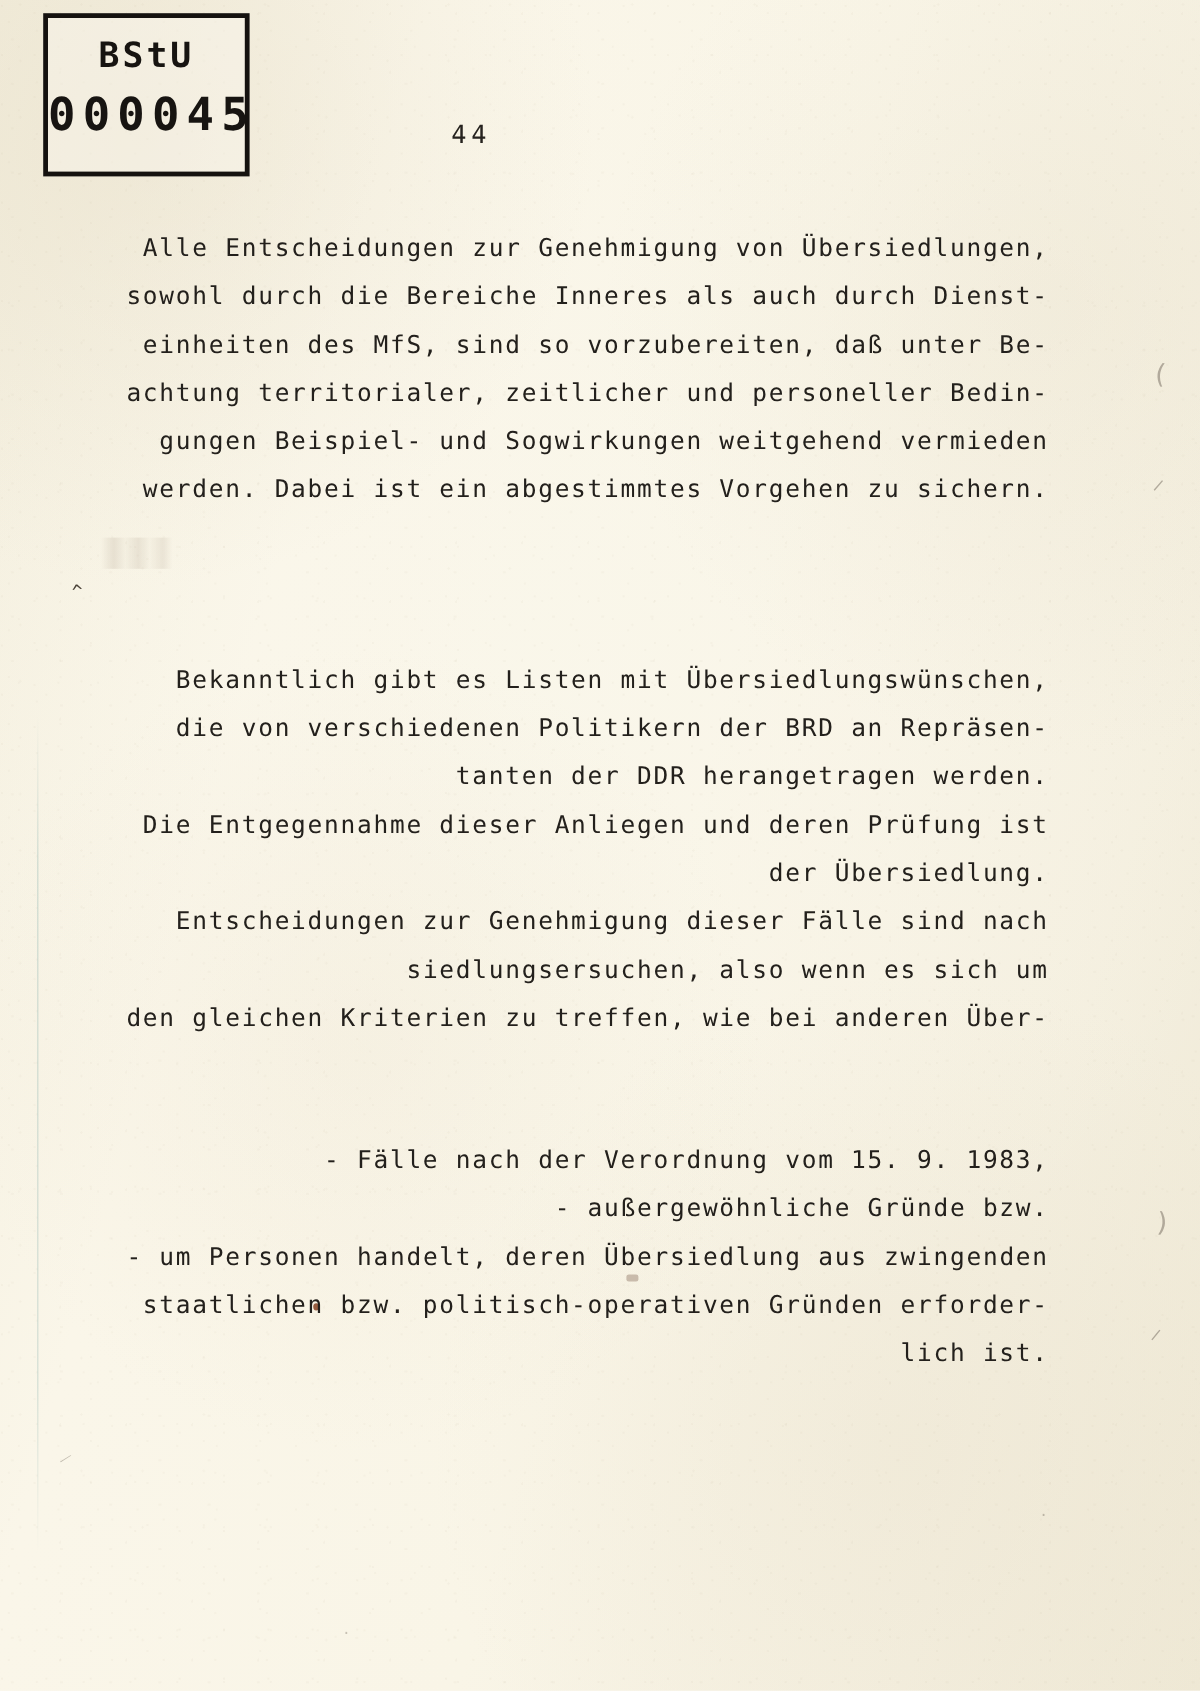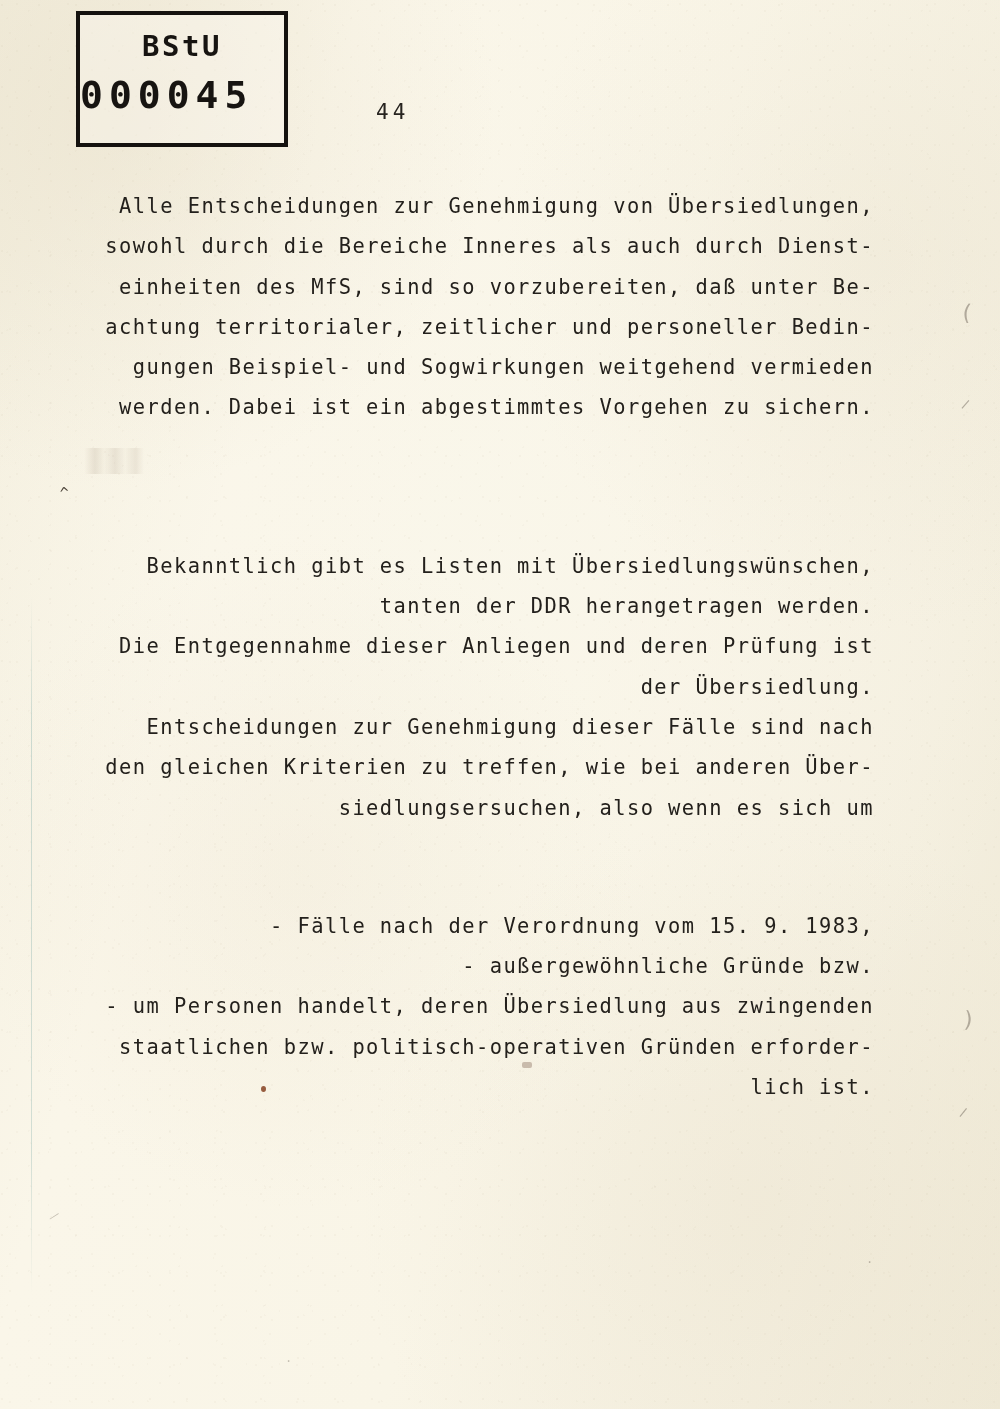--- a/index.html
+++ b/index.html
@@ -53,26 +53,25 @@
     height: 700px;
     background: linear-gradient(to bottom, rgba(170,195,190,0) 0%, rgba(150,185,180,.45) 18%, rgba(150,185,180,.40) 80%, rgba(170,195,190,0) 100%);
     pointer-events: none;
   }
 
   
   .stamp {
     position: absolute;
     left: 36px;
     top: 11px;
-    width: 212px;
+    width: 172px;
     height: 136px;
     border: 4px solid #15120f;
     box-sizing: border-box;
     background: rgba(252,250,243,.35);
-    margin-left: 40px;
   }
   .stamp-org {
     position: absolute;
     top: 14px;
     left: 0;
     right: 0;
     text-align: center;
     font-size: 29px;
     letter-spacing: 2.5px;
     font-weight: 700;
@@ -229,26 +228,27 @@
     </div>
 
     <div class="gap-lg"></div>
 
 
     <div class="gap-lg"></div>
     <div class="gap-sm"></div>
 
     <div class="para">
       <div class="line">Bekanntlich gibt es Listen mit Übersiedlungswünschen,</div>
+      <div class="line">die von verschiedenen Politikern der BRD an Repräsen-</div>
       <div class="line">tanten der DDR herangetragen werden.</div>
       <div class="line">Die Entgegennahme dieser Anliegen und deren Prüfung ist</div>
       <div class="line">der Übersiedlung.</div>
       <div class="line">Entscheidungen zur Genehmigung dieser Fälle sind nach</div>
+      <div class="line">siedlungsersuchen, also wenn es sich um</div>
       <div class="line">den gleichen Kriterien zu treffen, wie bei anderen Über-</div>
-      <div class="line">siedlungsersuchen, also wenn es sich um</div>
     </div>
 
     <div class="gap-lg"></div>
     <div class="gap-sm"></div>
 
     <div class="para">
 
       <div class="line"><span>-</span><span> </span><span>Fälle nach der Verordnung vom 15. 9. 1983,</span></div>
 
       <div class="line"><span>-</span><span> </span><span>außergewöhnliche Gründe bzw.</span></div>

